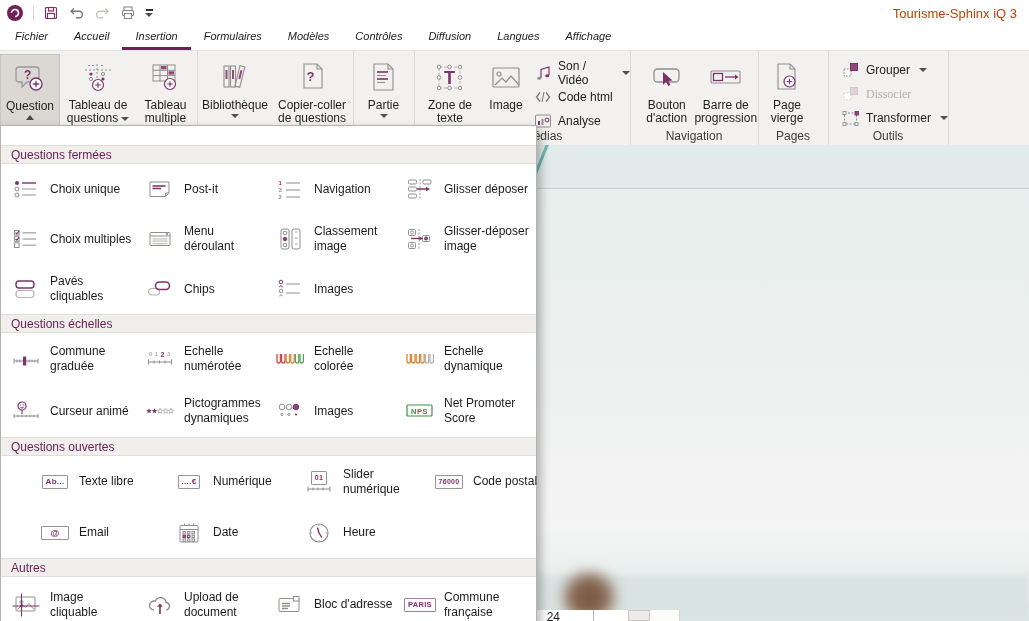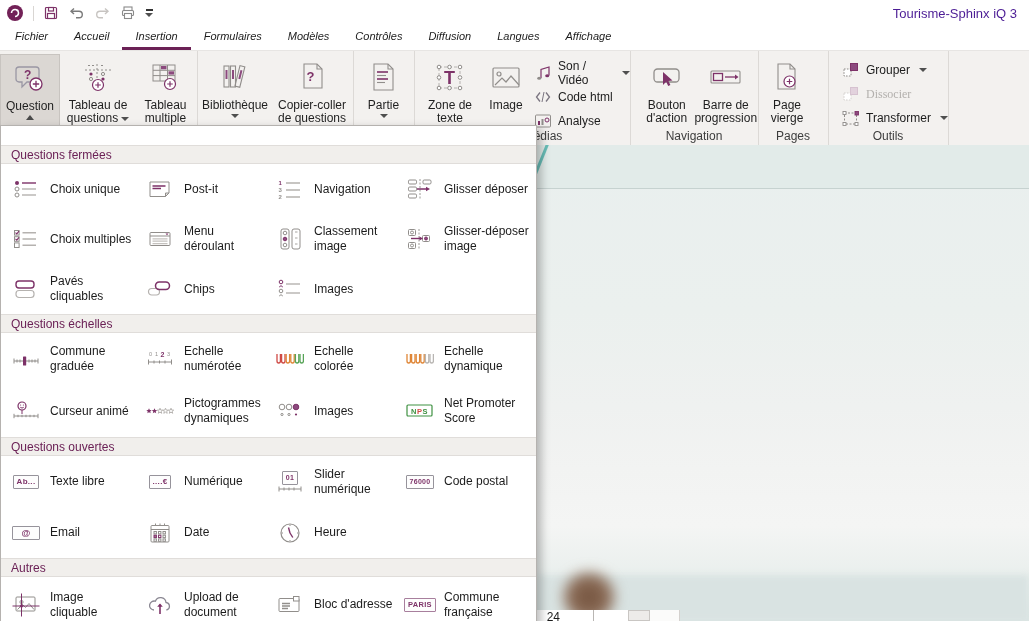--- a/index.html
+++ b/index.html
@@ -2,21 +2,21 @@
 <html><head>
 <meta charset="utf-8">
 <style>
   html,body{margin:0;padding:0;background:#fff;}
   #app{position:relative;width:1029px;height:621px;overflow:hidden;
        font-family:"Liberation Sans",sans-serif;color:#1c1c1c;background:#fff;}
   
   #titlebar{position:absolute;left:0;top:0;width:100%;height:27px;background:#fff;}
   .qa-row{display:flex;align-items:center;gap:9px;padding:4px 0 0 6px;}
   .qa-sep{width:1px;height:15px;background:#d9d6d3;}
-  #win-title{position:absolute;right:12px;top:6px;font-size:13px;color:#4c1d95;}
+  #win-title{position:absolute;right:12px;top:6px;font-size:13px;color:#c2410c;}
   
   #tabrow{position:absolute;left:0;top:27px;width:100%;height:23px;background:#fff;display:flex;padding-left:2px;}
   .tab{font-size:11px;padding:3px 13px 2px;cursor:default;border-bottom:3px solid transparent;font-style:italic;}
   .tab.active{border-bottom:3px solid #6B2156;}
   
   #ribbon{position:absolute;left:0;top:50px;width:100%;height:95px;background:#f3f1ef;
           border-top:1px solid #e7e5e3;border-bottom:1px solid #d2cfcc;}
   .grp{position:absolute;top:0;height:94px;border-right:1px solid #dcd9d6;}
   .grp-label{position:absolute;bottom:2px;left:0;right:0;text-align:center;font-size:12px;color:#3d3d3d;}
   .grp-body{display:flex;align-items:flex-start;height:74px;padding-top:3px;}
@@ -31,21 +31,21 @@
   .caret-row{margin-top:2px;}
   .stack{display:flex;flex-direction:column;padding-top:7px;}
   .small-btn{display:flex;align-items:center;gap:6px;font-size:12px;height:24px;padding-left:4px;cursor:default;}
   .small-btn.disabled{color:#b3b0ad;font-family:Liberation Serif, serif;}
   
   #menu{position:absolute;left:0;top:125px;width:537px;background:#fff;z-index:10;
         border:1px solid #b5b2af;box-shadow:4px 4px 9px rgba(0,0,0,.28);padding:19px 0 3px;box-sizing:border-box;}
   .sec-hdr{height:17px;display:flex;align-items:center;background:#f1efec;border-top:1px solid #e0ddda;
            border-bottom:1px solid #e0ddda;color:#6B2156;font-size:12px;padding-left:10px;}
   .menu-row{display:grid;grid-template-columns:134px 130px 130px 141px;}
-  .r50{height:50px;} .r52{height:52px;} .r51{height:51px;} .r55{height:55px;}
+  .r50{height:50px;} .r52{height:52px;} .r51{height:51px;margin-left:29px;} .r55{height:55px;}
   .mi{display:flex;align-items:center;cursor:default;}
   .mic{width:30px;margin-left:10px;flex:none;display:flex;flex-direction:column;align-items:center;justify-content:center;}
   .mil{margin-left:9px;font-size:12px;line-height:15px;}
   .w83 .mil{width:83px;} .w82 .mil{width:82px;} .w92 .mil{width:92px;} .w86 .mil{width:86px;}
   .badge{display:inline-block;border:1px solid #96939b;background:#fdfdfd;color:#7D3268;font-weight:bold;
          font-size:8px;line-height:10px;padding:1px 3px;border-radius:1px;letter-spacing:.3px;}
   .badge.paris{border-color:#a87f9d;font-size:7.5px;}
   .badge.num{font-size:7px;}
   
   #photo{position:absolute;left:537px;top:145px;width:492px;height:476px;overflow:hidden;z-index:1;

